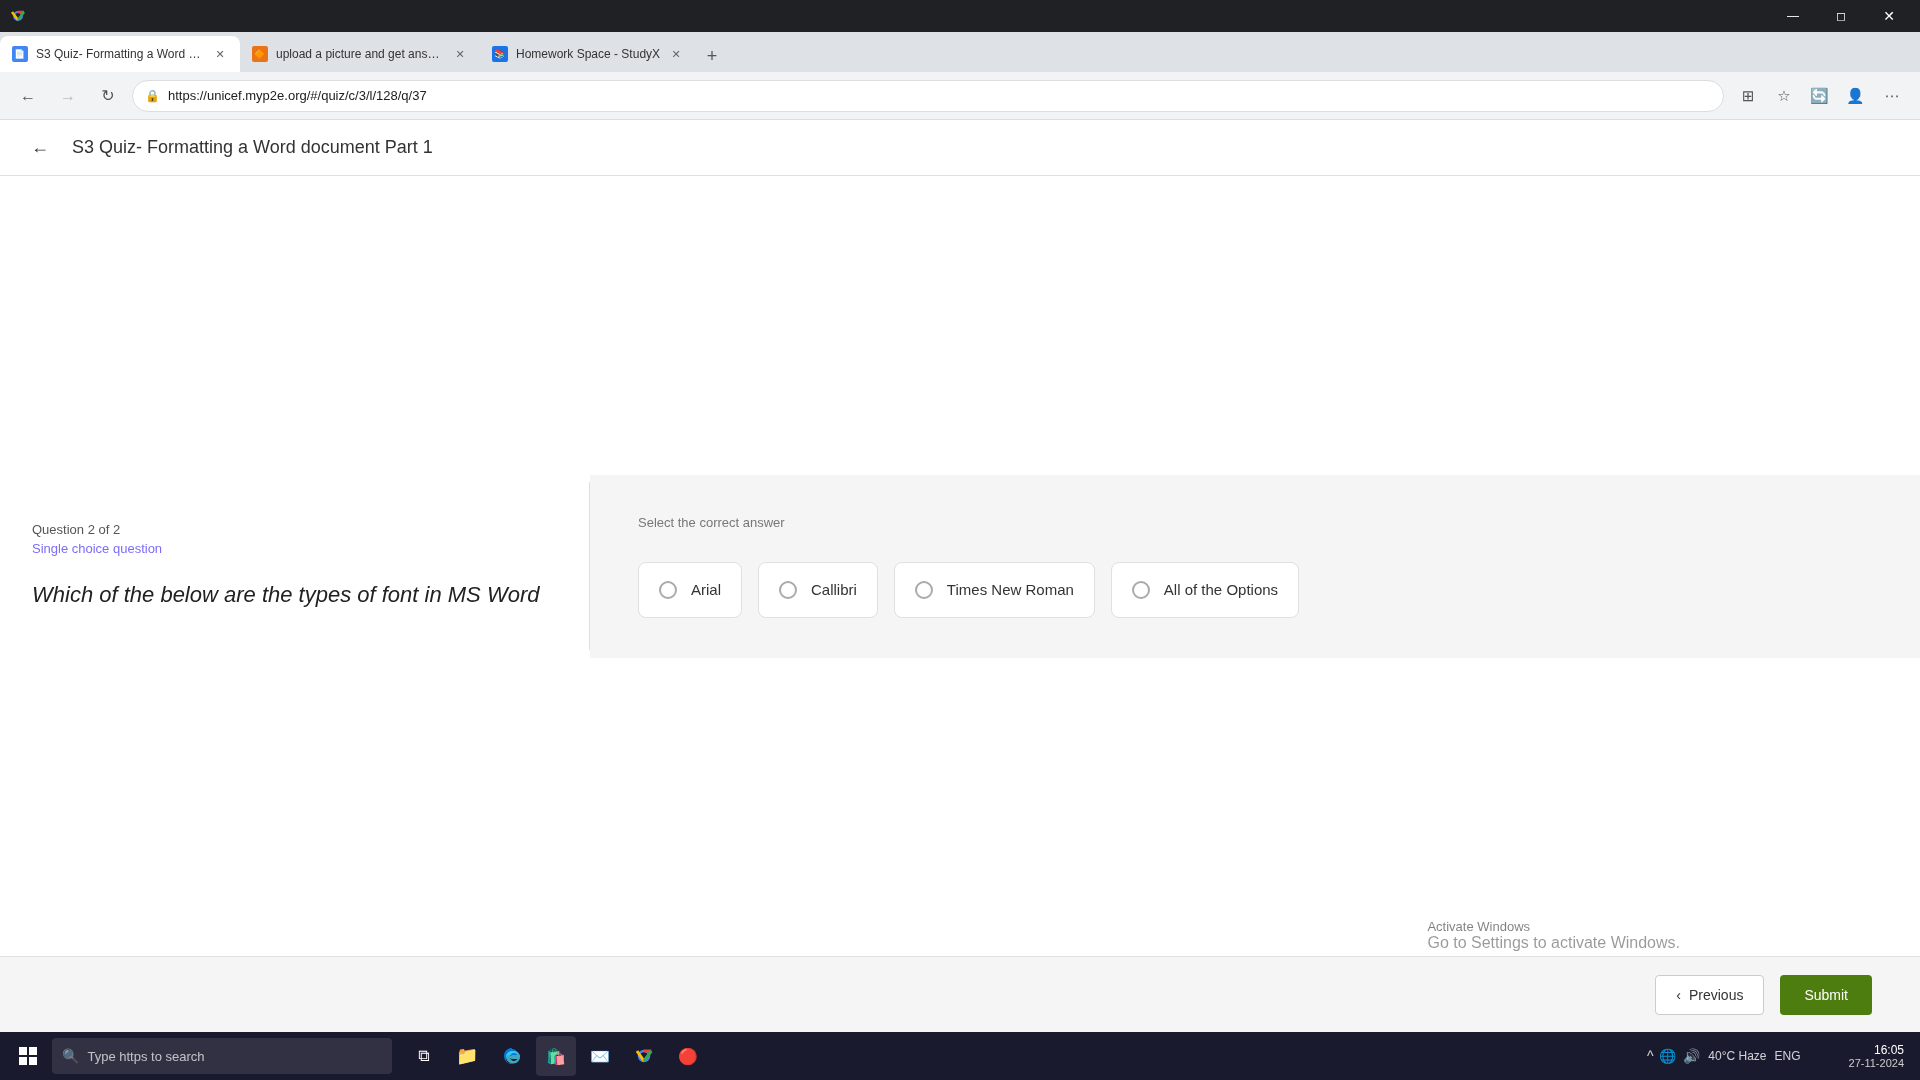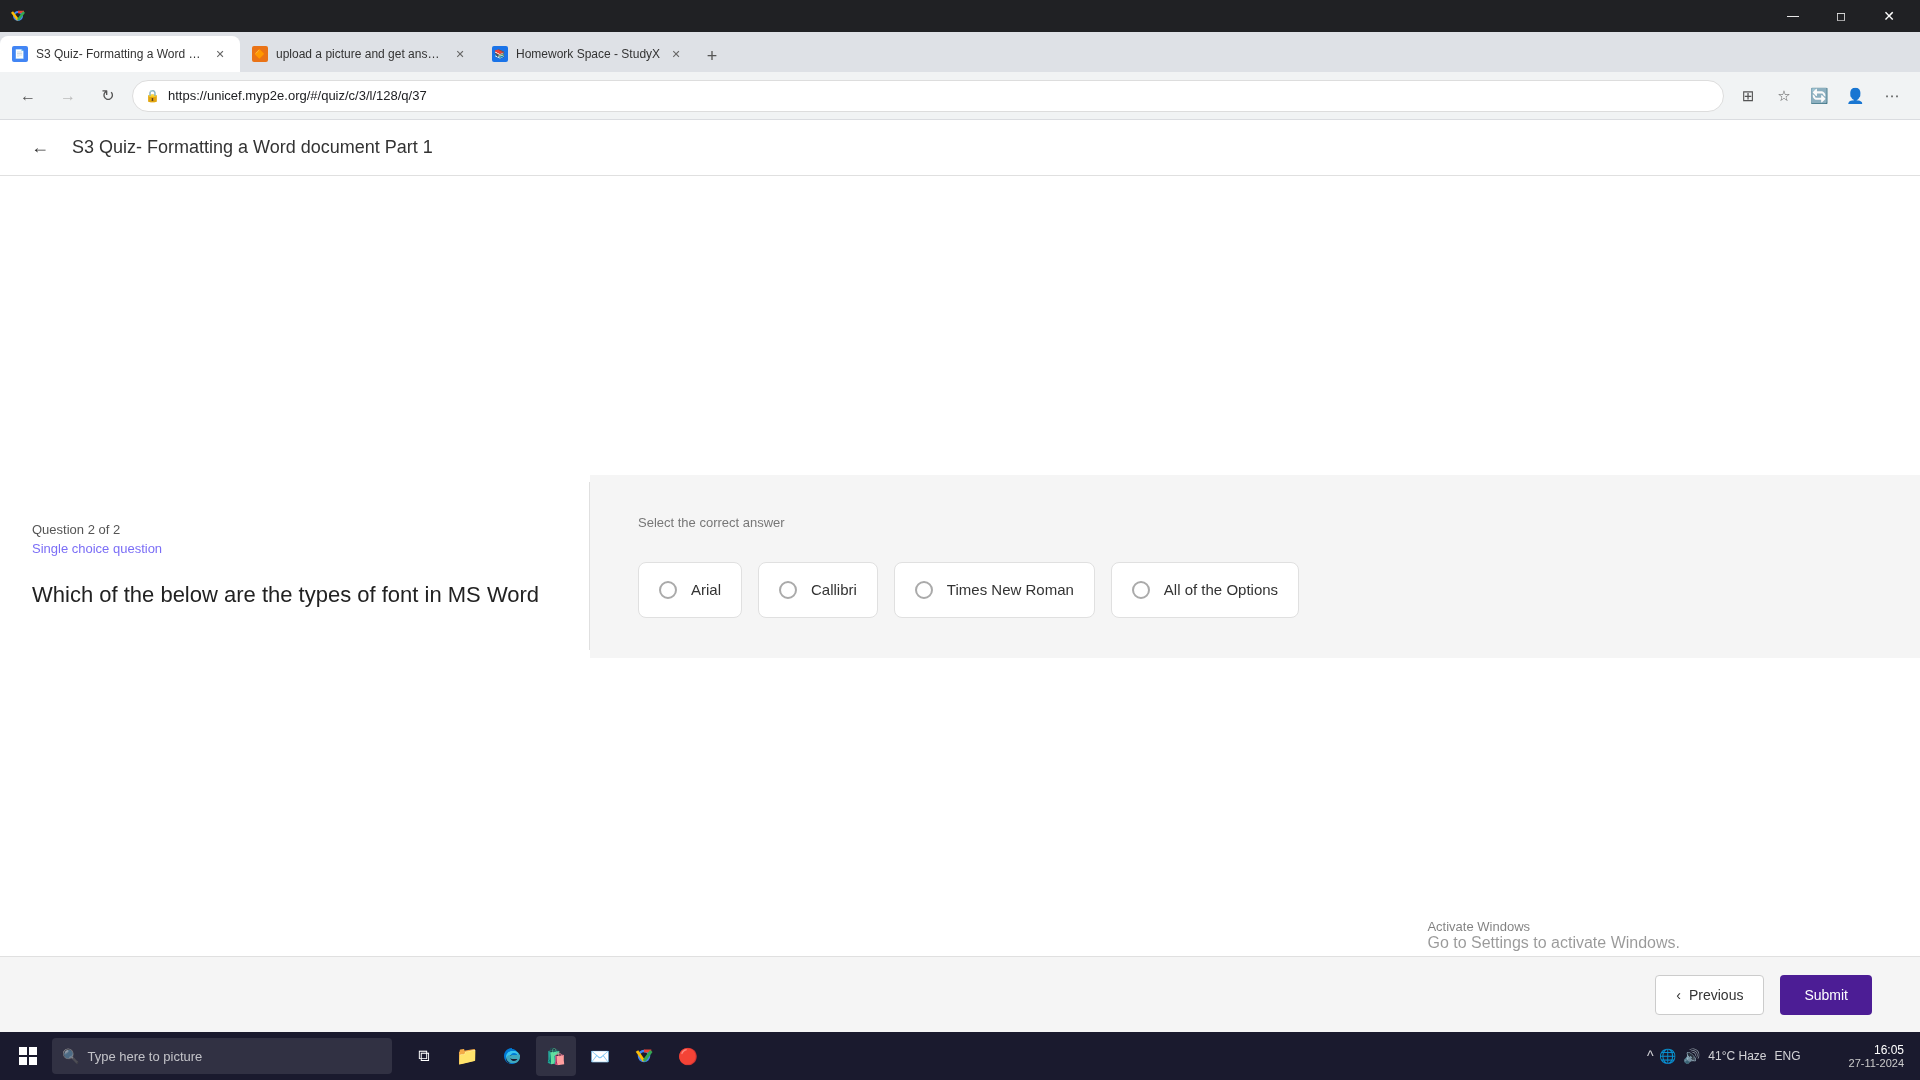--- a/index.html
+++ b/index.html
@@ -38,33 +38,33 @@
     .page-header { height: 56px; background: #fff; border-bottom: 1px solid #e0e0e0; display: flex; align-items: center; padding: 0 24px; gap: 16px; }
     .back-btn { width: 32px; height: 32px; border-radius: 50%; background: transparent; border: none; cursor: pointer; display: flex; align-items: center; justify-content: center; color: #333; font-size: 18px; }
     .page-title { font-size: 18px; font-weight: 500; color: #333; }
 
     .quiz-body { flex: 1; display: flex; align-items: center; }
 
     .question-panel { width: 590px; background: #fff; padding: 40px 32px; border-right: 1px solid #e0e0e0; }
     .question-meta { margin-bottom: 24px; }
     .question-number { font-size: 13px; color: #555; margin-bottom: 4px; }
     .question-type { font-size: 13px; color: #7b6ef6; }
-    .question-text { font-size: 22px; color: #222; line-height: 1.4; font-weight: 400; }
+    .question-text { font-size: 22px; color: #222; line-height: 1.4; font-weight: 400; font-style: italic; }
 
     .answer-panel { flex: 1; background: #f5f5f5; padding: 40px 48px; display: flex; flex-direction: column; }
     .answer-instruction { font-size: 13px; color: #777; margin-bottom: 32px; }
     .options-list { display: flex; flex-direction: row; gap: 16px; }
     .option-item { background: #fff; border-radius: 8px; border: 1px solid #e0e0e0; padding: 18px 20px; display: flex; align-items: center; gap: 14px; cursor: pointer; transition: border-color 0.15s; }
     .option-radio { width: 18px; height: 18px; border-radius: 50%; border: 2px solid #aaa; background: #fff; flex-shrink: 0; }
     .option-label { font-size: 15px; color: #333; }
 
     
     .bottom-bar { height: 76px; background: #f5f5f5; border-top: 1px solid #e0e0e0; display: flex; align-items: center; justify-content: flex-end; padding: 0 48px; gap: 16px; position: relative; }
     .prev-btn { height: 40px; padding: 0 20px; background: #fff; border: 1px solid #ccc; border-radius: 4px; cursor: pointer; display: flex; align-items: center; gap: 8px; font-size: 14px; color: #333; }
-    .submit-btn { height: 40px; padding: 0 24px; background: #4c1d95; border: none; border-radius: 4px; cursor: pointer; color: #fff; font-size: 14px; }
+    .submit-btn { height: 40px; padding: 0 24px; background: #4d7c0f; border: none; border-radius: 4px; cursor: pointer; color: #fff; font-size: 14px; }
 
     
     .taskbar { height: 48px; background: #1a1a2e; display: flex; align-items: center; padding: 0 8px; gap: 4px; }
     .taskbar-start { width: 40px; height: 40px; display: flex; align-items: center; justify-content: center; cursor: pointer; }
     .taskbar-search { height: 36px; width: 340px; background: rgba(255,255,255,0.1); border-radius: 4px; display: flex; align-items: center; padding: 0 10px; gap: 8px; cursor: pointer; }
     .taskbar-search-icon { color: rgba(255,255,255,0.6); font-size: 14px; }
     .taskbar-search-text { color: rgba(255,255,255,0.7); font-size: 13px; }
     .taskbar-center { display: flex; gap: 4px; margin-left: 8px; }
     .taskbar-icon { width: 40px; height: 40px; display: flex; align-items: center; justify-content: center; cursor: pointer; border-radius: 4px; }
     .taskbar-spacer { flex: 1; }
@@ -194,21 +194,21 @@
     <div class="taskbar-start">
       <div class="win-logo">
         <div class="win-logo-sq"></div>
         <div class="win-logo-sq"></div>
         <div class="win-logo-sq"></div>
         <div class="win-logo-sq"></div>
       </div>
     </div>
     <div class="taskbar-search">
       <span class="taskbar-search-icon">🔍</span>
-      <span class="taskbar-search-text">Type here to picture</span>
+      <span class="taskbar-search-text">Type https to search</span>
     </div>
     <div class="taskbar-center">
       <div class="taskbar-icon" style="color:#fff; font-size:16px;">⧉</div>
       <div class="taskbar-icon" style="color:#ffcc00; font-size:18px;">📁</div>
       <div class="taskbar-icon" style="font-size:18px;">
         <svg width="20" height="20" viewBox="0 0 20 20">
             <path d="M10 2C5.6 2 2 5.6 2 10s3.6 8 8 8c1.4 0 2.7-.4 3.8-1H8c-2.2 0-4-1.8-4-4s1.8-4 4-4h8c0-3.3-2.7-6-6-6z" fill="#0078d4"></path>
             <path d="M18 9h-8c-1.1 0-2 .9-2 2s.9 2 2 2h5.5c-.8 1.2-2.2 2-3.5 2-2.2 0-4-1.8-4-4s1.8-4 4-4c1.9 0 3.5 1.3 3.9 3H18c-.4-2.8-2.9-5-5.9-5H10c-3.3 0-6 2.7-6 6s2.7 6 6 6h4c2.2-1.1 4-3.4 4-6v-2z" fill="#50e6ff" opacity="0.7"></path>
           </svg>
       </div>
@@ -225,21 +225,21 @@
       <div class="taskbar-icon" style="font-size:16px;">🔴</div>
     </div>
     <div class="taskbar-spacer"></div>
     <div class="taskbar-tray">
       <div class="tray-icons">
         <span class="tray-icon-item">^</span>
         <span class="tray-icon-item">🌐</span>
         <span class="tray-icon-item">🔊</span>
       </div>
       <div class="tray-item">
-        <span>41°C</span>
+        <span>40°C</span>
         <span>Haze</span>
       </div>
       <div style="color:rgba(255,255,255,0.8); font-size:12px;">ENG</div>
       <div style="text-align:right;margin-left:40px;">
         <div style="color:#fff; font-size:12px;">16:05</div>
         <div style="color:#ccc; font-size:11px;">27-11-2024</div>
       </div>
     </div>
   </div>
 </div>

